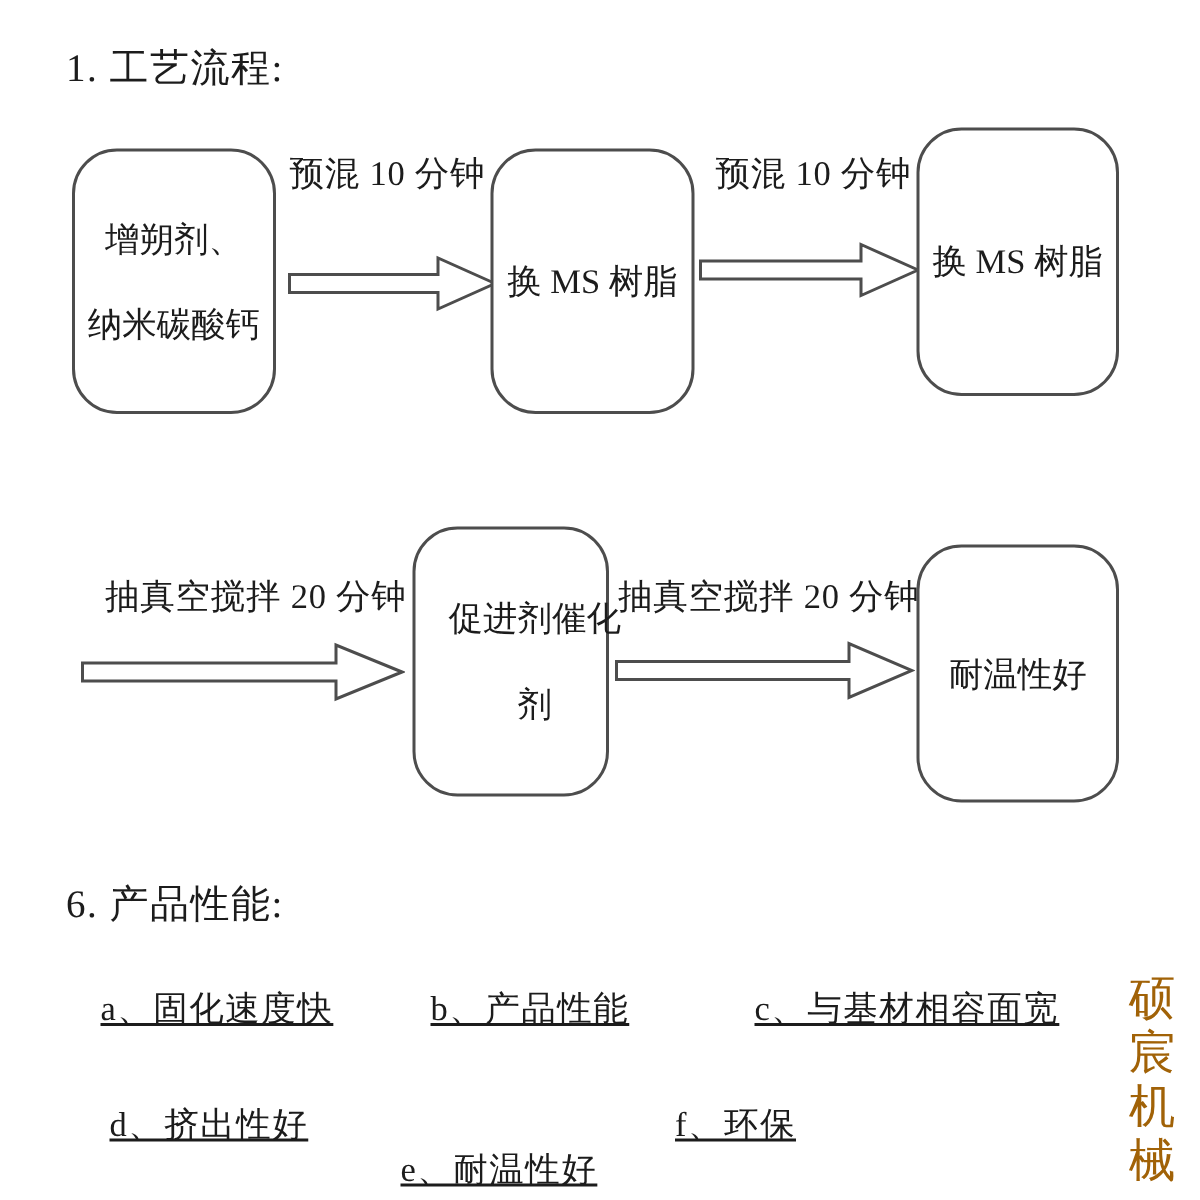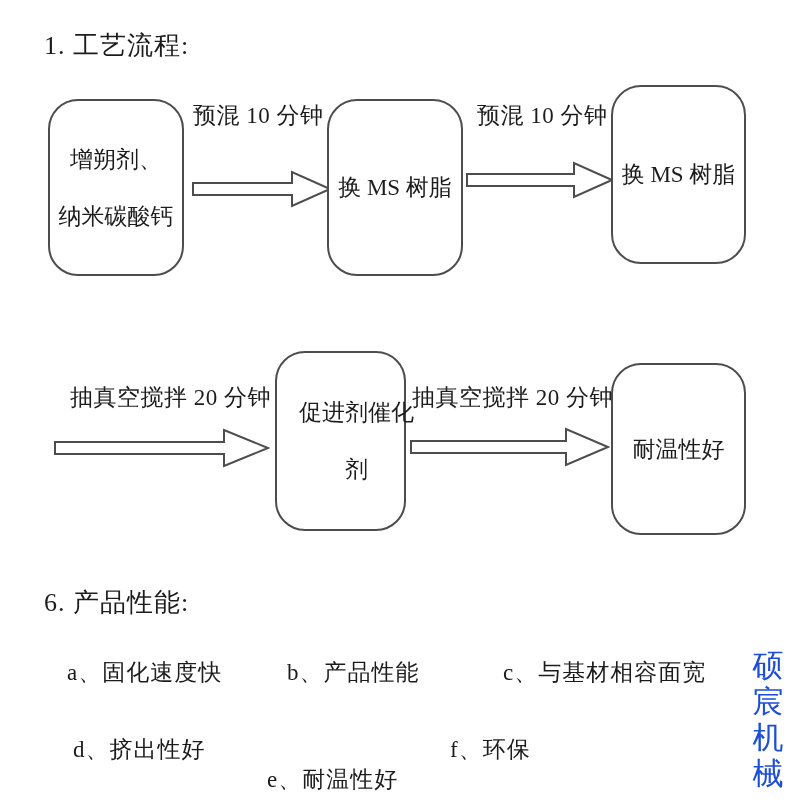--- a/index.html
+++ b/index.html
@@ -22,21 +22,21 @@
     align-items:center;justify-content:center;
     text-align:center;
     font-size:23px;
     box-sizing:border-box;
   }
   .flow-box .bline{display:block;line-height:57px;white-space:nowrap;}
   .arrow-label{
     font-size:23px;white-space:nowrap;letter-spacing:0.5px;
   }
   .perf-item{
-    font-size:23px;white-space:nowrap;letter-spacing:1px;
+    font-size:23px;white-space:nowrap;letter-spacing:1px;text-decoration:underline;
   }
   .watermark{
     width:36px;
     font-size:31px;line-height:36px;
     text-align:center;
     word-break:break-all;
     font-family:"Liberation Sans","DejaVu Sans",sans-serif;
   }
   svg.flow-arrow{display:block;}
 </style>
@@ -90,13 +90,13 @@
 <div class="abs sec-title" style="left:44px;top:585px;">6. 产品性能:</div>
 
 <div class="abs perf-item" style="left:67px;top:657px;">a、固化速度快</div>
 <div class="abs perf-item" style="left:287px;top:657px;">b、产品性能</div>
 <div class="abs perf-item" style="left:503px;top:657px;">c、与基材相容面宽</div>
 
 <div class="abs perf-item" style="left:73px;top:734px;">d、挤出性好</div>
 <div class="abs perf-item" style="left:267px;top:764px;">e、耐温性好</div>
 <div class="abs perf-item" style="left:450px;top:734px;">f、环保</div>
 
-<div class="abs watermark" style="left:750px;top:648px;color:#1d4ed8;">硕宸机械</div>
+<div class="abs watermark" style="left:750px;top:648px;color:#a16207;">硕宸机械</div>
 
 </body></html>

